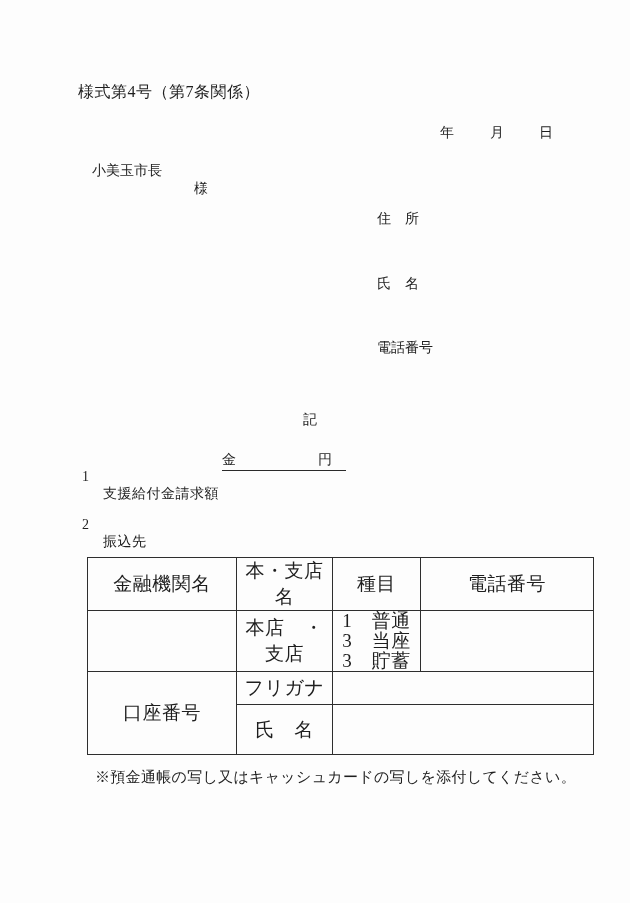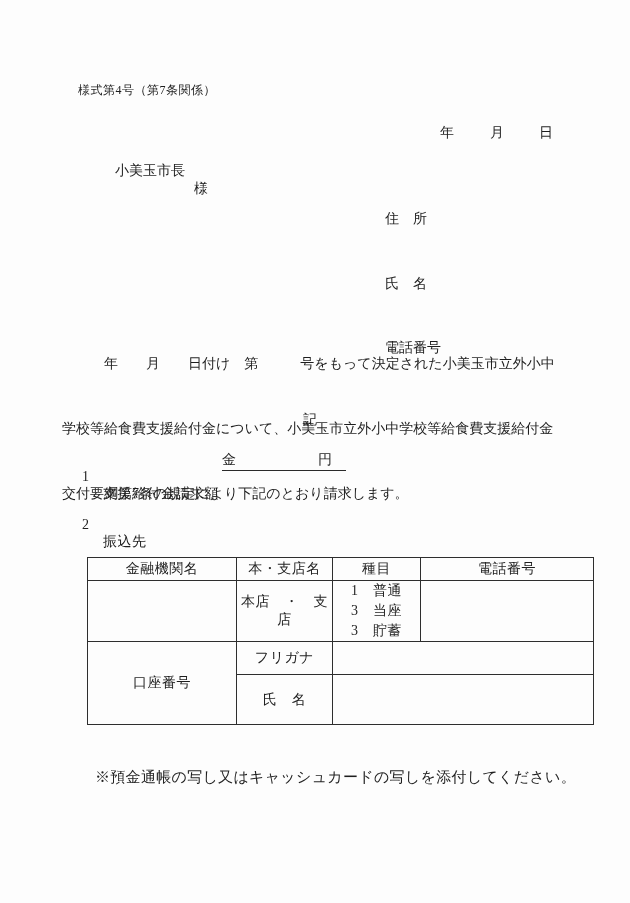--- a/index.html
+++ b/index.html
@@ -6,28 +6,28 @@
   .page{
     position:relative;
     width:630px;height:903px;
     background:#fdfdfd;
     font-family:"Liberation Serif","DejaVu Serif",serif;
     color:#1e1e1e;
     font-size:14px;
     overflow:hidden;
   }
   .abs{position:absolute;white-space:pre;}
-  .form-number{left:78px;top:82px;font-size:12px;letter-spacing:0.5px;}
+  .form-number{left:78px;top:82px;font-size:16px;letter-spacing:0.5px;}
   .date-line{left:440px;top:124px;display:flex;}
   .date-line span{display:inline-block;}
   .date-month{margin-left:36px;}
   .date-day{margin-left:35px;}
-  .addressee{left:78px;top:146px;text-align:center;}
+  .addressee{left:78px;top:146px;}
   .honorific{display:inline-block;margin-left:102px;}
-  .sender{left:385px;top:165px;line-height:21.5px;}
+  .sender{left:377px;top:165px;line-height:21.5px;}
   .title{left:0;top:265px;width:630px;text-align:center;letter-spacing:0.3px;white-space:pre;}
   .paragraph{left:62px;top:310px;width:500px;line-height:21.6px;}
   .paragraph div{white-space:pre;}
   .record-marker{left:0;top:411px;width:620px;text-align:center;}
   .item-row{left:0;top:0;width:630px;height:20px;}
   .item1{top:453px;}
   .item2{top:501px;}
   .item-num{position:absolute;left:82px;}
   .item-label{position:absolute;left:103px;letter-spacing:0.5px;}
   .amount-blank{
@@ -35,21 +35,21 @@
     width:124px;height:20px;
     border-bottom:1px solid #2a2a2a;
     display:flex;justify-content:space-between;
     padding-right:14px;box-sizing:border-box;
   }
   .table-intro{left:95px;top:531px;letter-spacing:0.4px;}
   .bank-table{
     position:absolute;left:87px;top:557px;
     border-collapse:collapse;table-layout:fixed;
     width:506px;
-    font-size:14px;color:#1e1e1e;
+    font-size:19px;color:#1e1e1e;
   }
   .bank-table td,.bank-table th{
     border:1px solid #2e2e2e;
     font-weight:normal;
     padding:0;
     text-align:center;
     vertical-align:middle;
     letter-spacing:0.5px;
   }
   .row-header{height:23px;}
@@ -78,25 +78,20 @@
     <span class="honorific">様</span>
   </div>
 
   <div class="abs sender">
     <div>住　所</div>
     <div>氏　名</div>
     <div>電話番号</div>
   </div>
 
 
-  <div class="abs paragraph">
-    <div>　　　年　　月　　日付け　第　　　号をもって決定された小美玉市立外小中</div>
-    <div>学校等給食費支援給付金について、小美玉市立外小中学校等給食費支援給付金</div>
-    <div>交付要綱第7条の規定により下記のとおり請求します。</div>
-  </div>
 
   <div class="abs record-marker">記</div>
 
   <div class="abs item-row item1">
     <span class="item-num">1</span>
     <span class="item-label">支援給付金請求額</span>
     <span class="amount-blank">
       <span>金</span>
       <span>円</span>
     </span>

